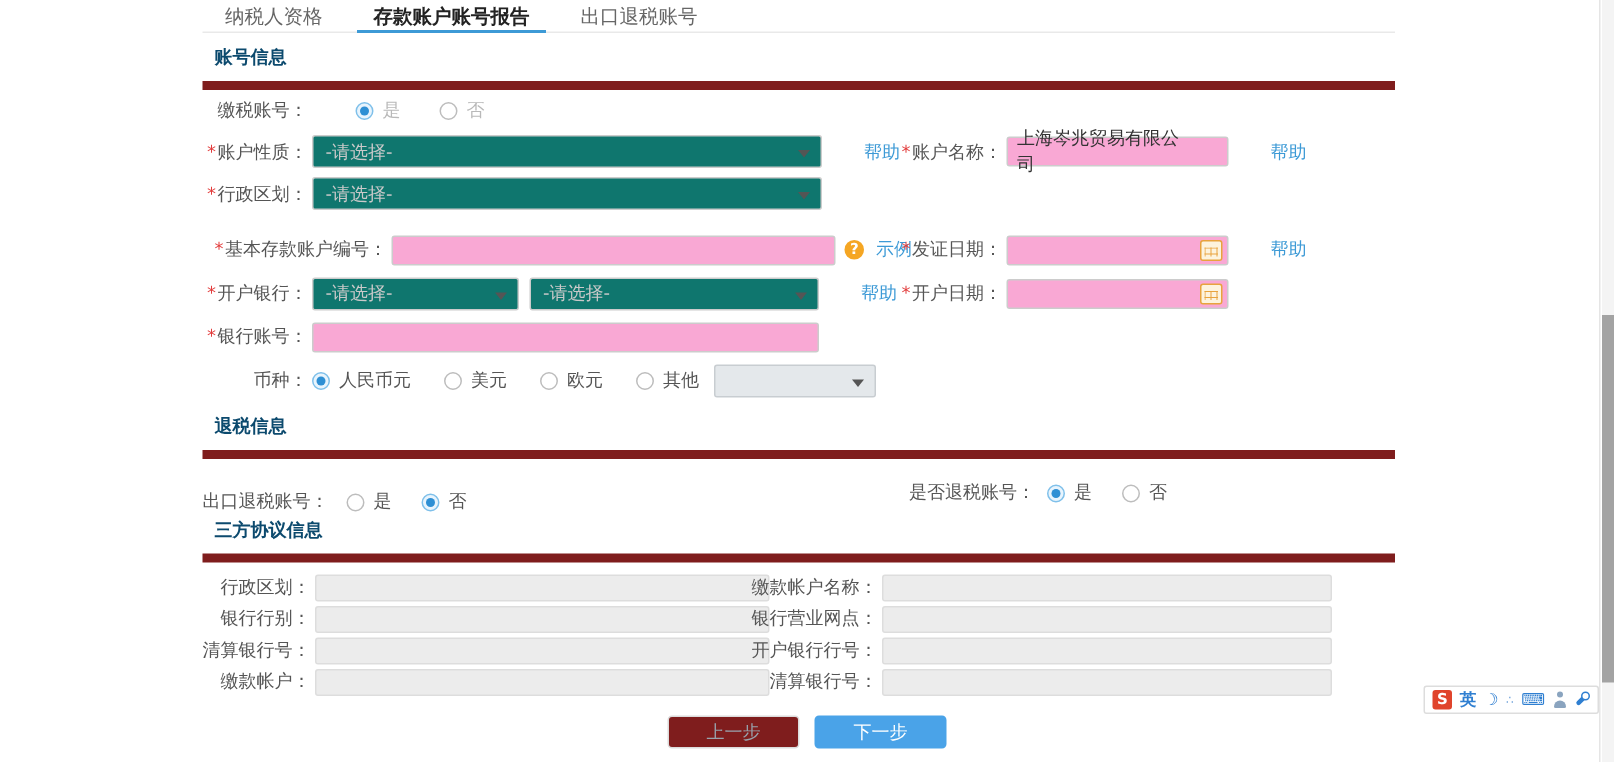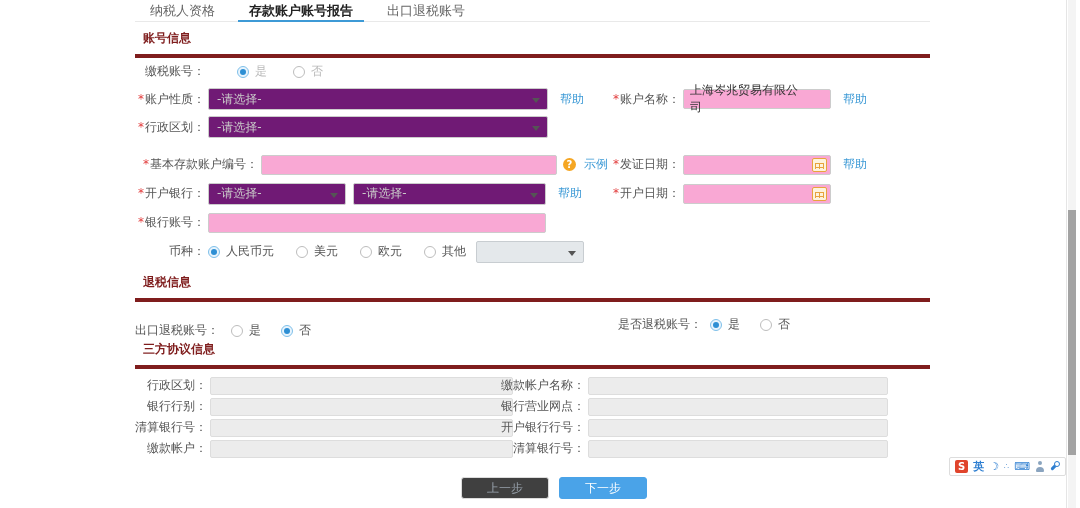--- a/index.html
+++ b/index.html
@@ -11,47 +11,47 @@
   
   .tabs { display:flex; gap:28px; padding-left:12px; height:22px; align-items:center;
           border-bottom:1px solid #e9e9e9; }
   .tab { font-size:13px; color:#666; position:relative; height:100%; display:flex;
          align-items:center; padding:0 3px; cursor:pointer; white-space:nowrap; }
   .tab.active { color:#222; font-weight:bold; }
   .tab.active::after { content:""; position:absolute; left:-8px; right:-8px; bottom:-1px;
          height:2px; background:#3d9ad6; }
 
   
-  .stitle { font-weight:bold; color:#7f1d1d; font-size:12px; padding:8px 0 7px 8px;
-            border-bottom:4px solid #7f1d1d; }
+  .stitle { font-weight:bold; color:#0c4a6e; font-size:12px; padding:8px 0 7px 8px;
+            border-bottom:6px solid #7f1d1d; }
   .stitle.tight { padding-top:2px; }
 
   
   .row { display:flex; align-items:center; position:relative; height:28px; }
   .row.h29 { height:29px; }
   .row.h27 { height:27px; }
   .row.h21 { height:21px; }
   .row.mt9 { margin-top:9px; }
   .row.mt8 { margin-top:8px;align-items:flex-end; }
   .row.mt6 { margin-top:6px; }
 
   .lbl { width:70px; text-align:right; color:#555; flex-shrink:0; white-space:nowrap; }
   .lbl.auto { width:auto; padding-left:8px; }
   .lbl.w84 { width:84px; }
   .lbl.w72 { width:72px; }
   .req { color:#e23c3c; font-style:normal; margin-right:1px; }
 
-  .rcol { position:absolute; left:477px; top:0; bottom:0; display:flex; align-items:center; }
+  .rcol { position:absolute; left:465px; top:0; bottom:0; display:flex; align-items:center; }
   .rcol.tri { left:350px; }
   .rlbl { width:68px; text-align:right; color:#555; white-space:nowrap; }
   .rlbl.w90 { width:90px; }
   .rlbl.w100 { width:100px; }
 
   
-  .sel { height:22px; border:1px solid #ccc; border-radius:2px; background:#701a75;
+  .sel { height:22px; border:1px solid #ccc; border-radius:2px; background:#0f766e;
          display:flex; align-items:center; padding:0 18px 0 8px; position:relative;
          margin-left:3px; cursor:pointer; }
   .sel .ph { color:#c9c9c9; }
   .arr { position:absolute; right:7px; top:9px; width:0; height:0;
          border:4px solid transparent; border-top:5px solid #555; }
   .sel.w340 { width:340px; }
   .sel.w138 { width:138px; }
   .sel.w193 { width:193px; margin-left:7px; }
   .sel.w108 { width:108px; margin-left:10px; }
   .sel.disabled { background:#e4e8eb; border-color:#c8cdd1; }
@@ -66,21 +66,21 @@
 
   
   .cal { position:absolute; right:3px; top:2px; width:15px; height:14px;
          border:1px solid #e8a33d; border-radius:2px; background:#fdf3dd; cursor:pointer; }
   .cal::before { content:""; position:absolute; left:2px; right:2px; top:4px; bottom:2px;
          background-image:linear-gradient(to right,#e8a33d 1px,transparent 1px),
                           linear-gradient(to bottom,#e8a33d 1px,transparent 1px);
          background-size:4px 4px; }
 
   
-  .link { color:#3d9ad6; margin-left:12px; cursor:pointer; white-space:nowrap; }
+  .link { color:#3d9ad6; margin-left:28px; cursor:pointer; white-space:nowrap; }
   .link.m8 { margin-left:8px; }
 
   
   .warn { width:13px; height:13px; border-radius:50%; background:#f5a623; color:#fff;
           font-size:10px; font-weight:bold; display:flex; align-items:center;
           justify-content:center; margin-left:6px; flex-shrink:0; }
 
   
   .ropt { display:flex; align-items:center; margin-right:26px; cursor:pointer; }
   .ropt .txt { margin-left:6px; color:#555; }
@@ -94,21 +94,21 @@
   
   .dinp { height:18px; background:#ececec; border:1px solid #ddd; border-radius:2px;
           margin-left:3px; }
   .dinp.w303 { width:303px; }
   .dinp.w300 { width:300px; }
 
   
   .footer { position:absolute; left:445px; top:477px; display:flex; gap:10px; }
   .btn { width:88px; height:22px; border-radius:3px; display:flex; align-items:center;
          justify-content:center; font-size:12px; cursor:pointer; }
-  .btn-prev { background:#404040; border:1px solid #dcdcdc; color:#98a2ac;margin-left:16px; }
+  .btn-prev { background:#7f1d1d; border:1px solid #dcdcdc; color:#98a2ac; }
   .btn-next { background:#4aa3e8; border:1px solid #4aa3e8; color:#fff; }
 
   
   .ime { position:absolute; right:14px; bottom:32px; height:19px; background:#fff;
          border:1px solid #ddd; border-radius:2px; display:flex; align-items:center;
          gap:5px; padding:0 5px; }
   .sogou { width:13px; height:13px; background:#e0442c; color:#fff; font-weight:bold;
            font-size:10px; border-radius:2px; display:flex; align-items:center;
            justify-content:center; cursor:pointer; }
   .ime-lang { color:#2f7fd1; font-size:11px; font-weight:bold; cursor:pointer; }

